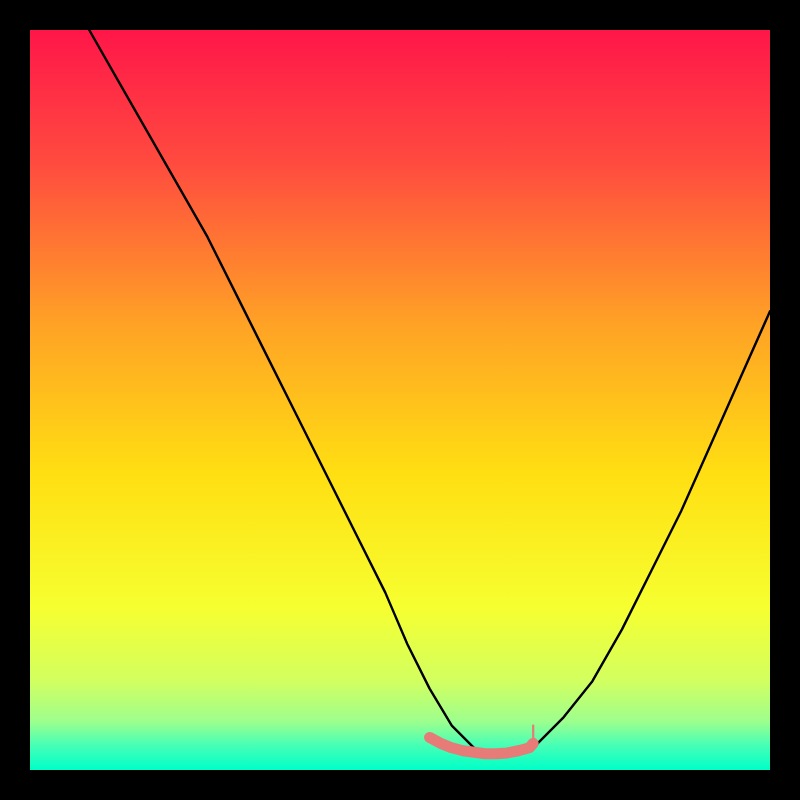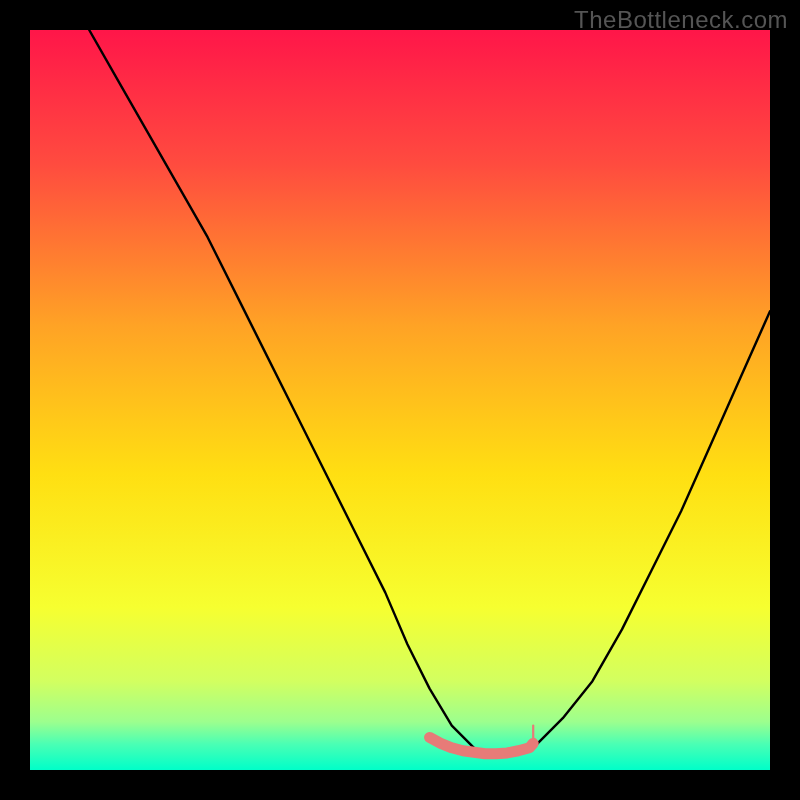--- a/index.html
+++ b/index.html
@@ -38,21 +38,20 @@
   .plot svg {
     display: block;
     width: 740px;
     height: 740px;
   }
 </style>
 </head>
 <body>
 
 <div class="frame">
-  <div class="watermark">TheBottleneck.com</div>
 
   <div class="plot">
     <svg viewBox="0 0 740 740" preserveAspectRatio="none">
       <defs>
         <linearGradient id="bg-grad" x1="0" y1="0" x2="0" y2="1">
             <stop offset="0%" stop-color="#ff1649"></stop>
             <stop offset="18%" stop-color="#ff4b3f"></stop>
             <stop offset="40%" stop-color="#ffa325"></stop>
             <stop offset="60%" stop-color="#ffdf12"></stop>
             <stop offset="78%" stop-color="#f6ff30"></stop>

